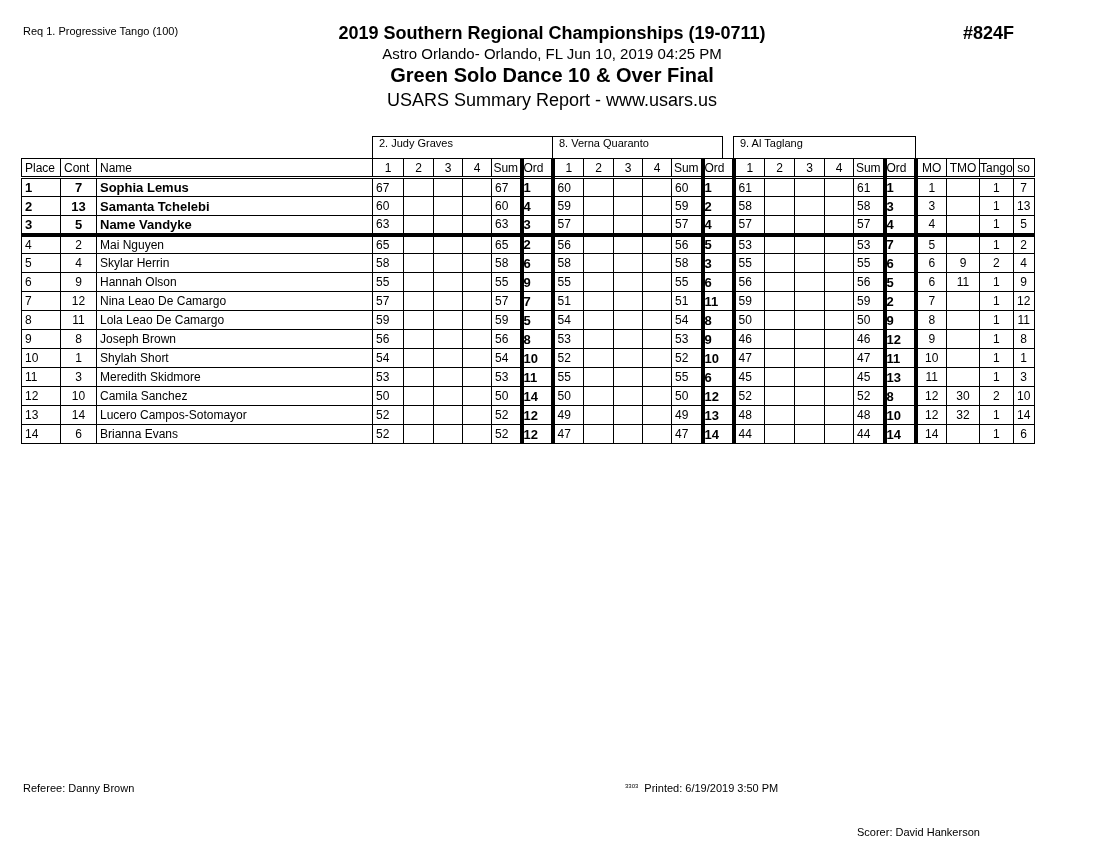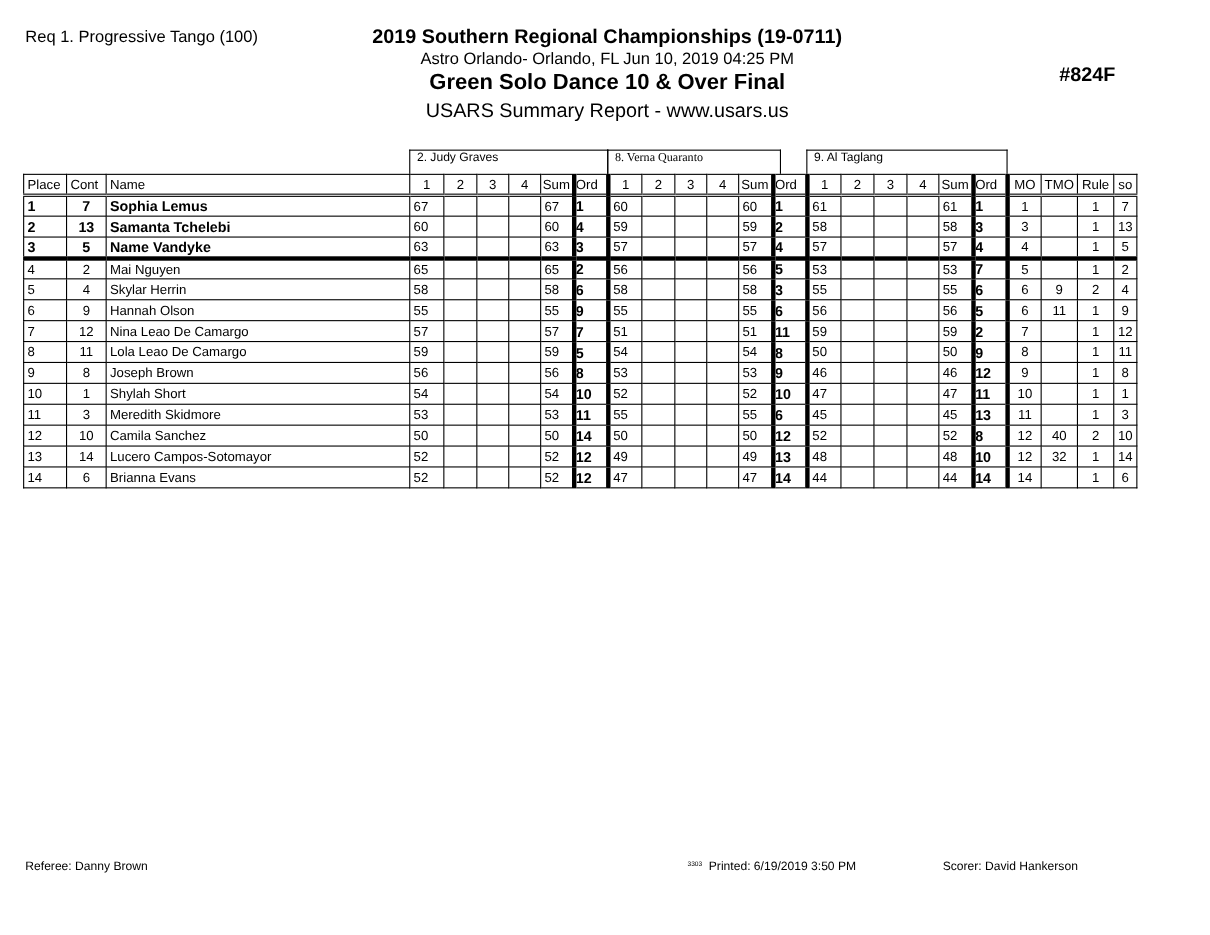--- a/index.html
+++ b/index.html
@@ -1,20 +1,20 @@
 <!DOCTYPE html>
 <html><head>
 <meta charset="utf-8">
 <style>
   html, body { margin: 0; padding: 0; background: #ffffff; }
   body { width: 1100px; height: 850px; position: relative; overflow: hidden;
          font-family: "Liberation Sans", sans-serif; color: #000; }
   .abs { position: absolute; }
-  .req { left: 23px; top: 25px; font-size: 15px; }
-  .report-no { left: 963px; top: 23px; font-size: 18px; font-weight: bold; margin-top: 35px; }
+  .req { left: 23px; top: 25px; font-size: 11px; }
+  .report-no { left: 963px; top: 23px; font-size: 18px; font-weight: bold; }
   .center { left: 0; width: 1100px; text-align: center; }
   .title1 { top: 23px; font-size: 18px; font-weight: bold; left: 2px; }
   .title2 { top: 45px; font-size: 15px; left: 2px; }
   .title3 { top: 64px; font-size: 20px; font-weight: bold; left: 2px; }
   .title4 { top: 90px; font-size: 18px; left: 2px; }
 
   .judge-box { position: absolute; top: 136px; height: 22px; border: 1px solid #000;
                border-bottom: none; font-size: 11px; box-sizing: border-box; padding: 0 0 0 6px; }
 
   table.results { position: absolute; left: 21px; top: 158px; border-collapse: collapse;
@@ -26,36 +26,36 @@
   table.results td.ord, table.results th.ord { border-left: 4px solid #000; border-right: 4px solid #000;
                   padding: 0; }
   table.results td.ord { font-weight: bold; font-size: 13px; }
   tr.bold td.b { font-weight: bold; font-size: 13px; }
   tr.cutoff td { border-bottom: 4px solid #000; }
 
   .footer { top: 782px; font-size: 11px; }
   .referee { left: 23px; text-align: right; }
   .printed { left: 625px; }
   .printed .tiny { font-size: 6px; vertical-align: 4px; margin-right: 6px; letter-spacing: 0; }
-  .scorer { left: 857px; }
+  .scorer { left: 857px; margin-top: 44px; }
 </style>
 </head>
 <body>
 
 <div>
   <div class="abs req">Req  1.  Progressive Tango (100)</div>
   <div class="abs center title1">2019 Southern Regional Championships (19-0711)</div>
   <div class="abs center title2">Astro Orlando- Orlando, FL  Jun 10, 2019  04:25 PM</div>
   <div class="abs center title3">Green Solo Dance 10 &amp; Over Final</div>
   <div class="abs center title4">USARS Summary Report - www.usars.us</div>
   <div class="abs report-no">#824F</div>
 </div>
 
 <div class="judge-box" style="left:372px;width:181px;">2.  Judy Graves</div>
-<div class="judge-box" style="left:552px;width:158px;font-family:Liberation Serif, serif;">8.  Verna Quaranto</div>
+<div class="judge-box" style="left:552px;width:171px;">8.  Verna Quaranto</div>
 <div class="judge-box" style="left:733px;width:183px;">9.  Al Taglang</div>
 
 <table class="results">
   <colgroup>
     <col style="width:39px">
       <col style="width:36px">
       <col style="width:276px">
     <col style="width:31px">
       <col style="width:30px">
       <col style="width:29px">
@@ -97,21 +97,21 @@
       <th class="c">Sum</th>
       <th class="ord">Ord</th>
       <th class="c">1</th>
       <th class="c">2</th>
       <th class="c">3</th>
       <th class="c">4</th>
       <th class="c">Sum</th>
       <th class="ord">Ord</th>
       <th class="c">MO</th>
       <th class="c">TMO</th>
-      <th class="c">Rule</th>
+      <th class="c">Tango</th>
       <th class="c">so</th>
     </tr>
   </thead>
   <tbody id="rows-body">
       <tr class="bold">
     <td class="b">1</td>
     <td class="c b">7</td>
     <td class="b">Sophia Lemus</td>
     <td>67</td>
     <td></td>
@@ -422,21 +422,21 @@
     <td></td>
     <td>50</td>
     <td class="ord">12</td>
     <td>52</td>
     <td></td>
     <td></td>
     <td></td>
     <td>52</td>
     <td class="ord">8</td>
     <td class="c">12</td>
-    <td class="c">40</td>
+    <td class="c">30</td>
     <td class="c">2</td>
     <td class="c">10</td>
   </tr>
       <tr>
     <td class="b">13</td>
     <td class="c b">14</td>
     <td class="b">Lucero Campos-Sotomayor</td>
     <td>52</td>
     <td></td>
     <td></td>

